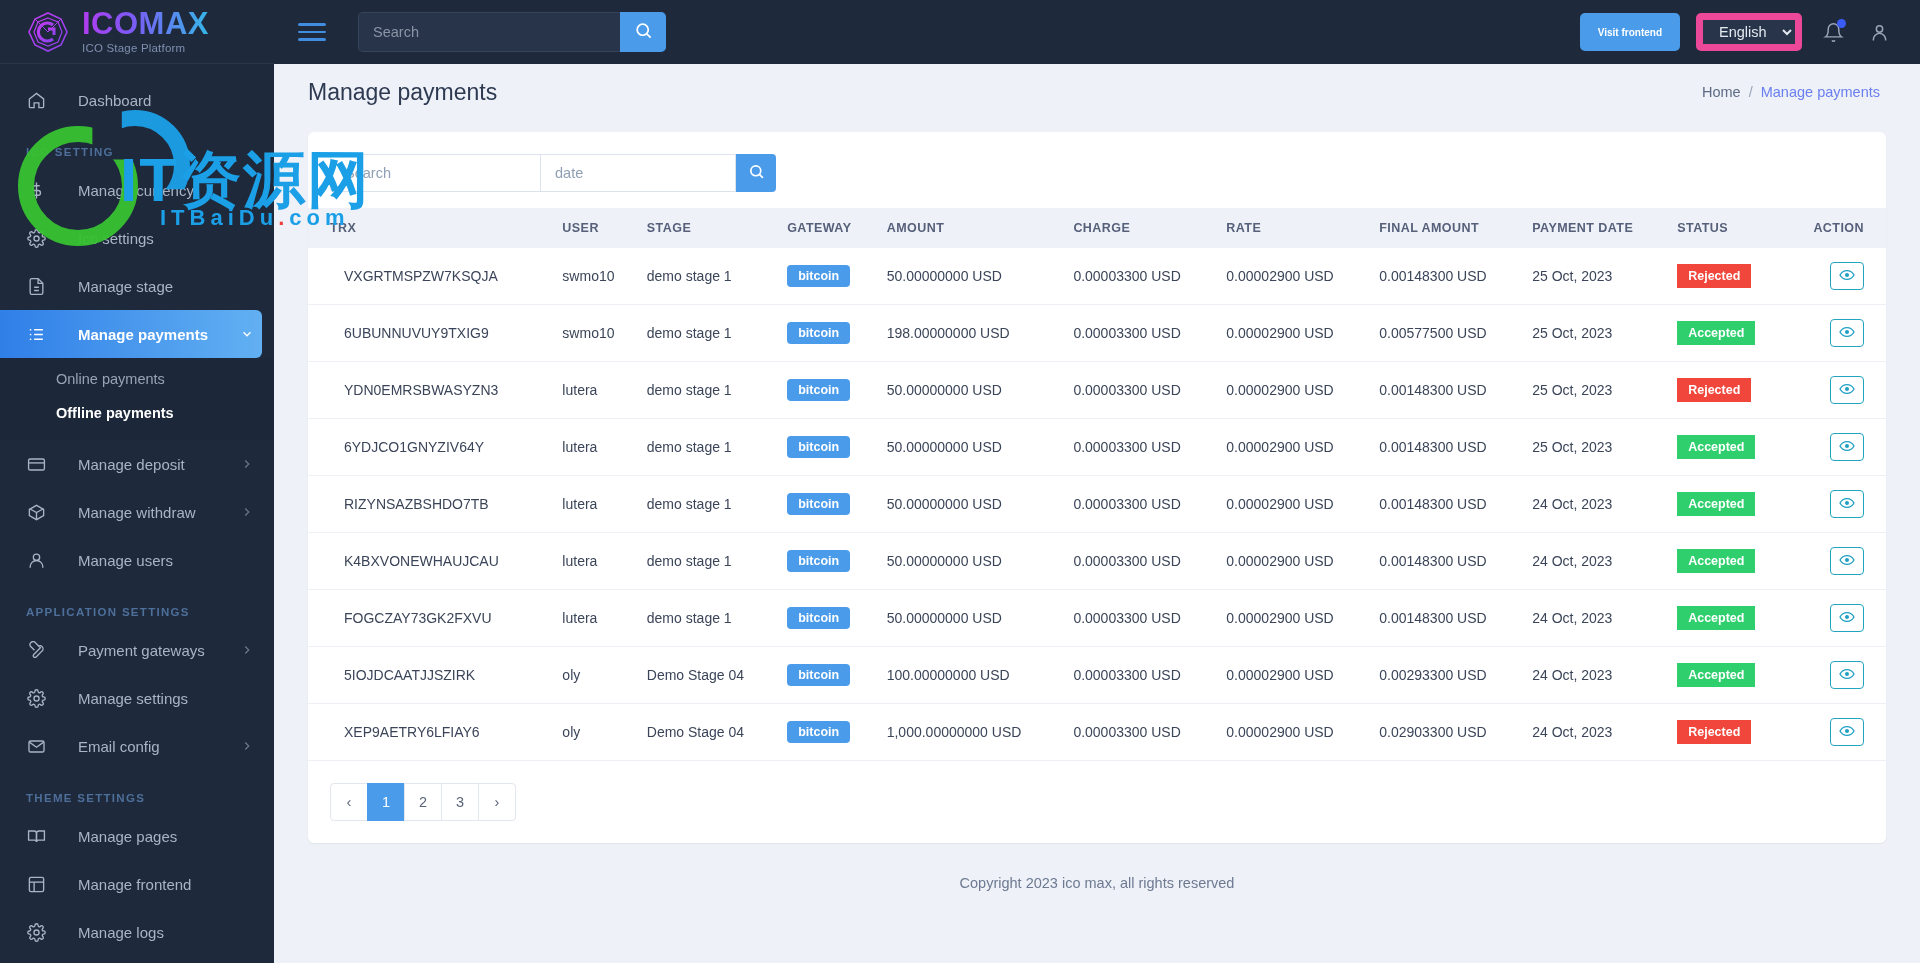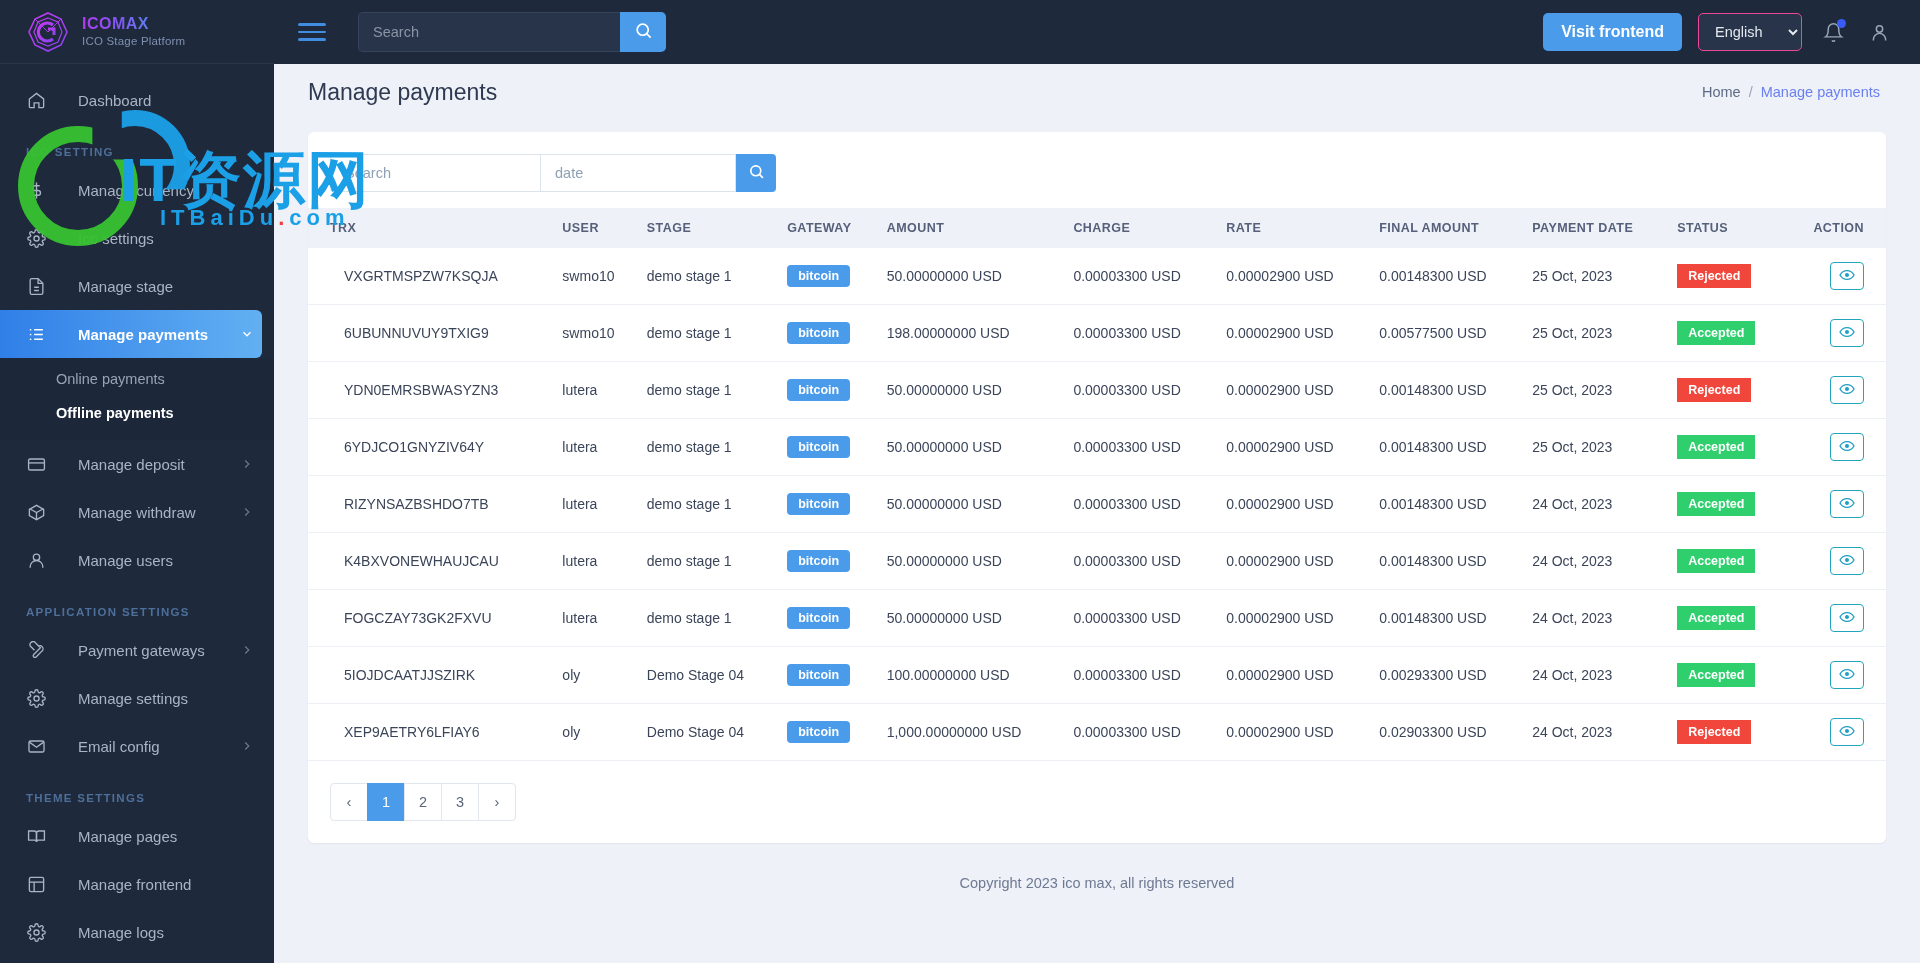--- a/index.html
+++ b/index.html
@@ -25,21 +25,21 @@
     height: 64px;
     display: flex;
     align-items: center;
     padding-left: 26px;
     border-bottom: 1px solid #2a3649;
     gap: 12px;
   }
   .logo-mark { width: 44px; height: 44px; flex: 0 0 44px; }
   .logo-text { display: flex; flex-direction: column; line-height: 1; }
   .logo-title {
-    font-size: 16px; font-weight: bold; letter-spacing: .5px;
+    font-size: 31px; font-weight: bold; letter-spacing: .5px;
     background: linear-gradient(90deg,#b23cf0 0%,#7b5bf5 40%,#35b7e8 100%);
     -webkit-background-clip: text; background-clip: text; color: transparent;
   }
   .logo-sub { font-size: 11.5px; color: #7f8fb0; margin-top: 4px; letter-spacing: .2px; }
 
   .nav { padding-top: 12px; }
   .nav-item {
     display: flex; align-items: center;
     height: 48px;
     padding: 0 20px 0 26px;
@@ -107,28 +107,28 @@
     background: #4a9bea; border: none;
     border-radius: 0 5px 5px 0;
     display: flex; align-items: center; justify-content: center;
     cursor: pointer;
   }
   .topbar-right { margin-left: auto; display: flex; align-items: center; gap: 16px; }
   .visit-frontend {
     background: #4a9bea; color: #fff;
     border: none; border-radius: 5px;
     height: 38px; padding: 0 18px;
-    font-size: 16px; font-weight: bold;
+    font-size: 10px; font-weight: bold;
     cursor: pointer;
     font-family: "Liberation Sans", sans-serif;
   }
   .lang-select {
     height: 38px; min-width: 104px;
     background: #273449; color: #e3e8ef;
-    border: 1px solid #ec4899; border-radius: 5px;
+    border: 7px solid #ec4899; border-radius: 5px;
     font-size: 14.5px; padding: 0 12px;
     font-family: "Liberation Sans", sans-serif;
     cursor: pointer;
   }
   .icon-btn { position: relative; width: 30px; height: 30px; display: flex; align-items: center; justify-content: center; cursor: pointer; }
   .notif-dot { position: absolute; top: 2px; right: 2px; width: 9px; height: 9px; border-radius: 50%; background: #3b5bf5; }
 
   
   .page-head {
     height: 56px; min-height: 56px;

